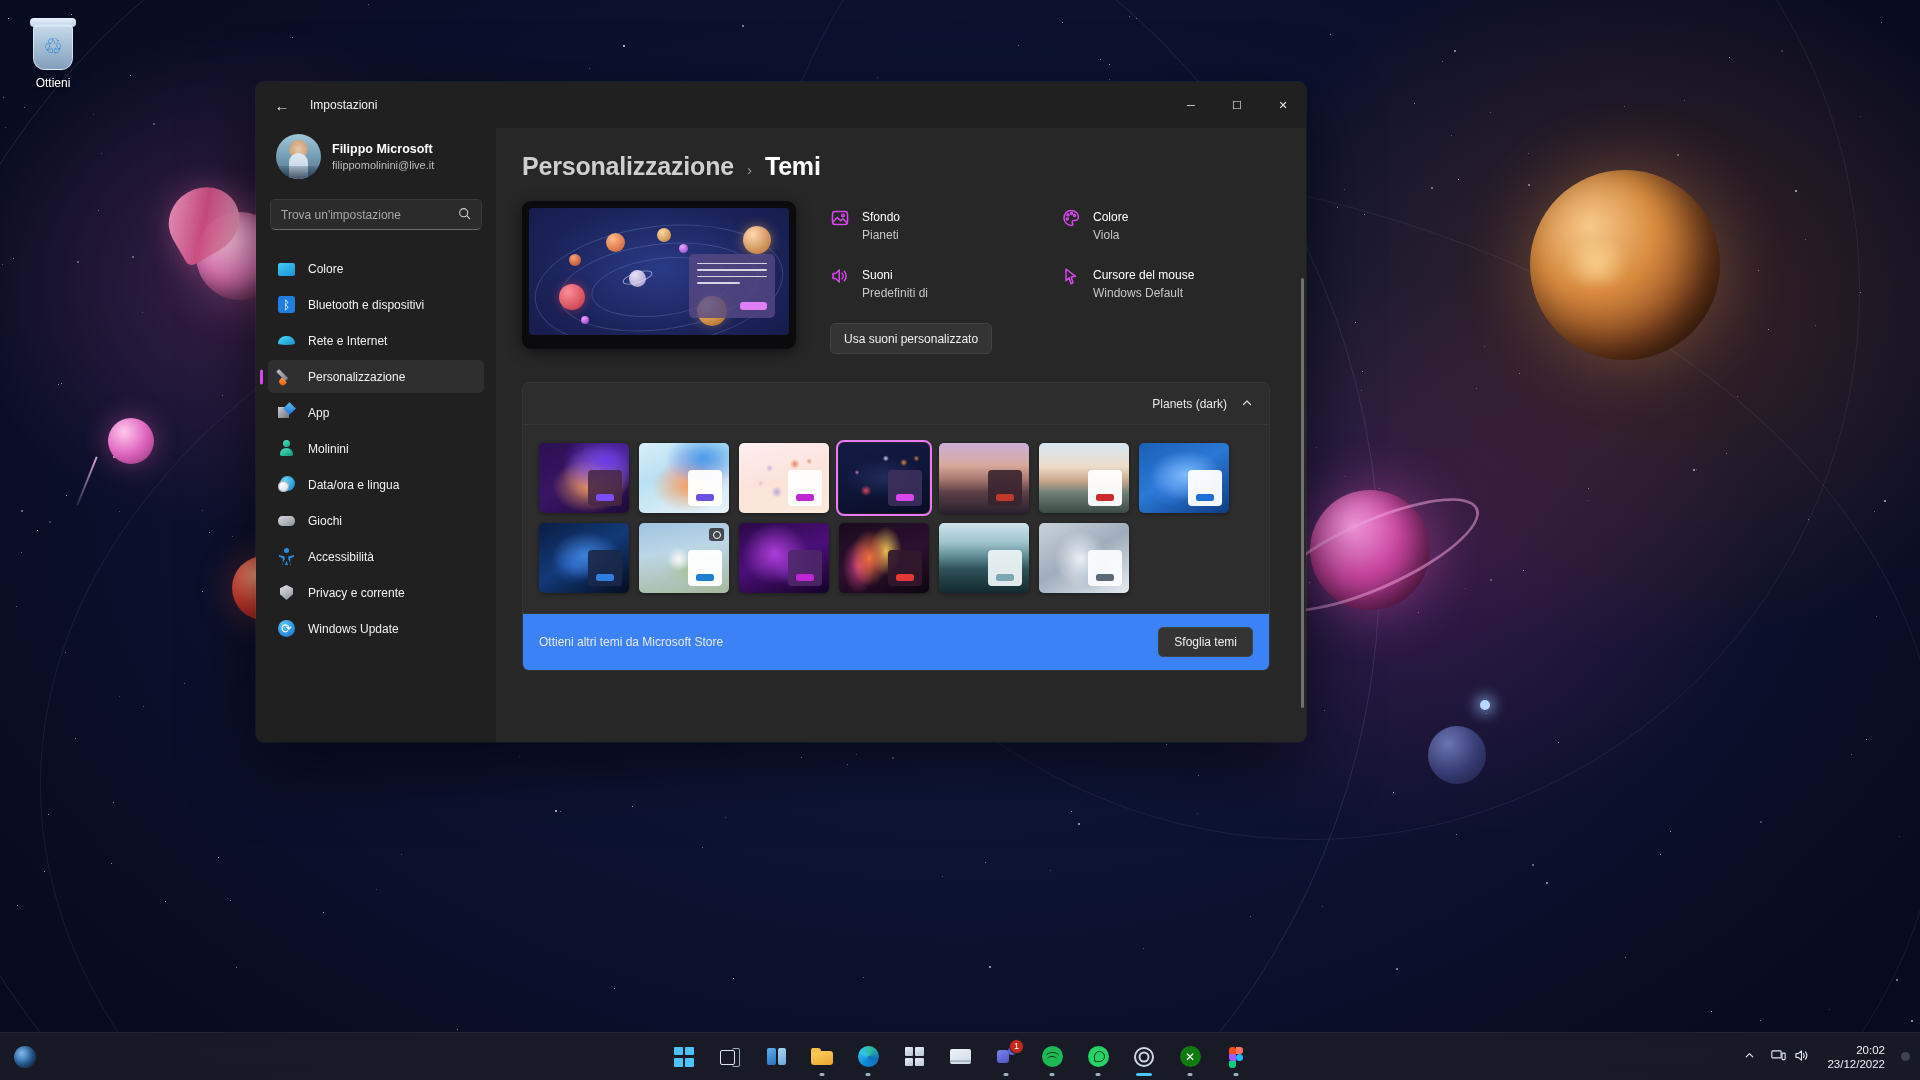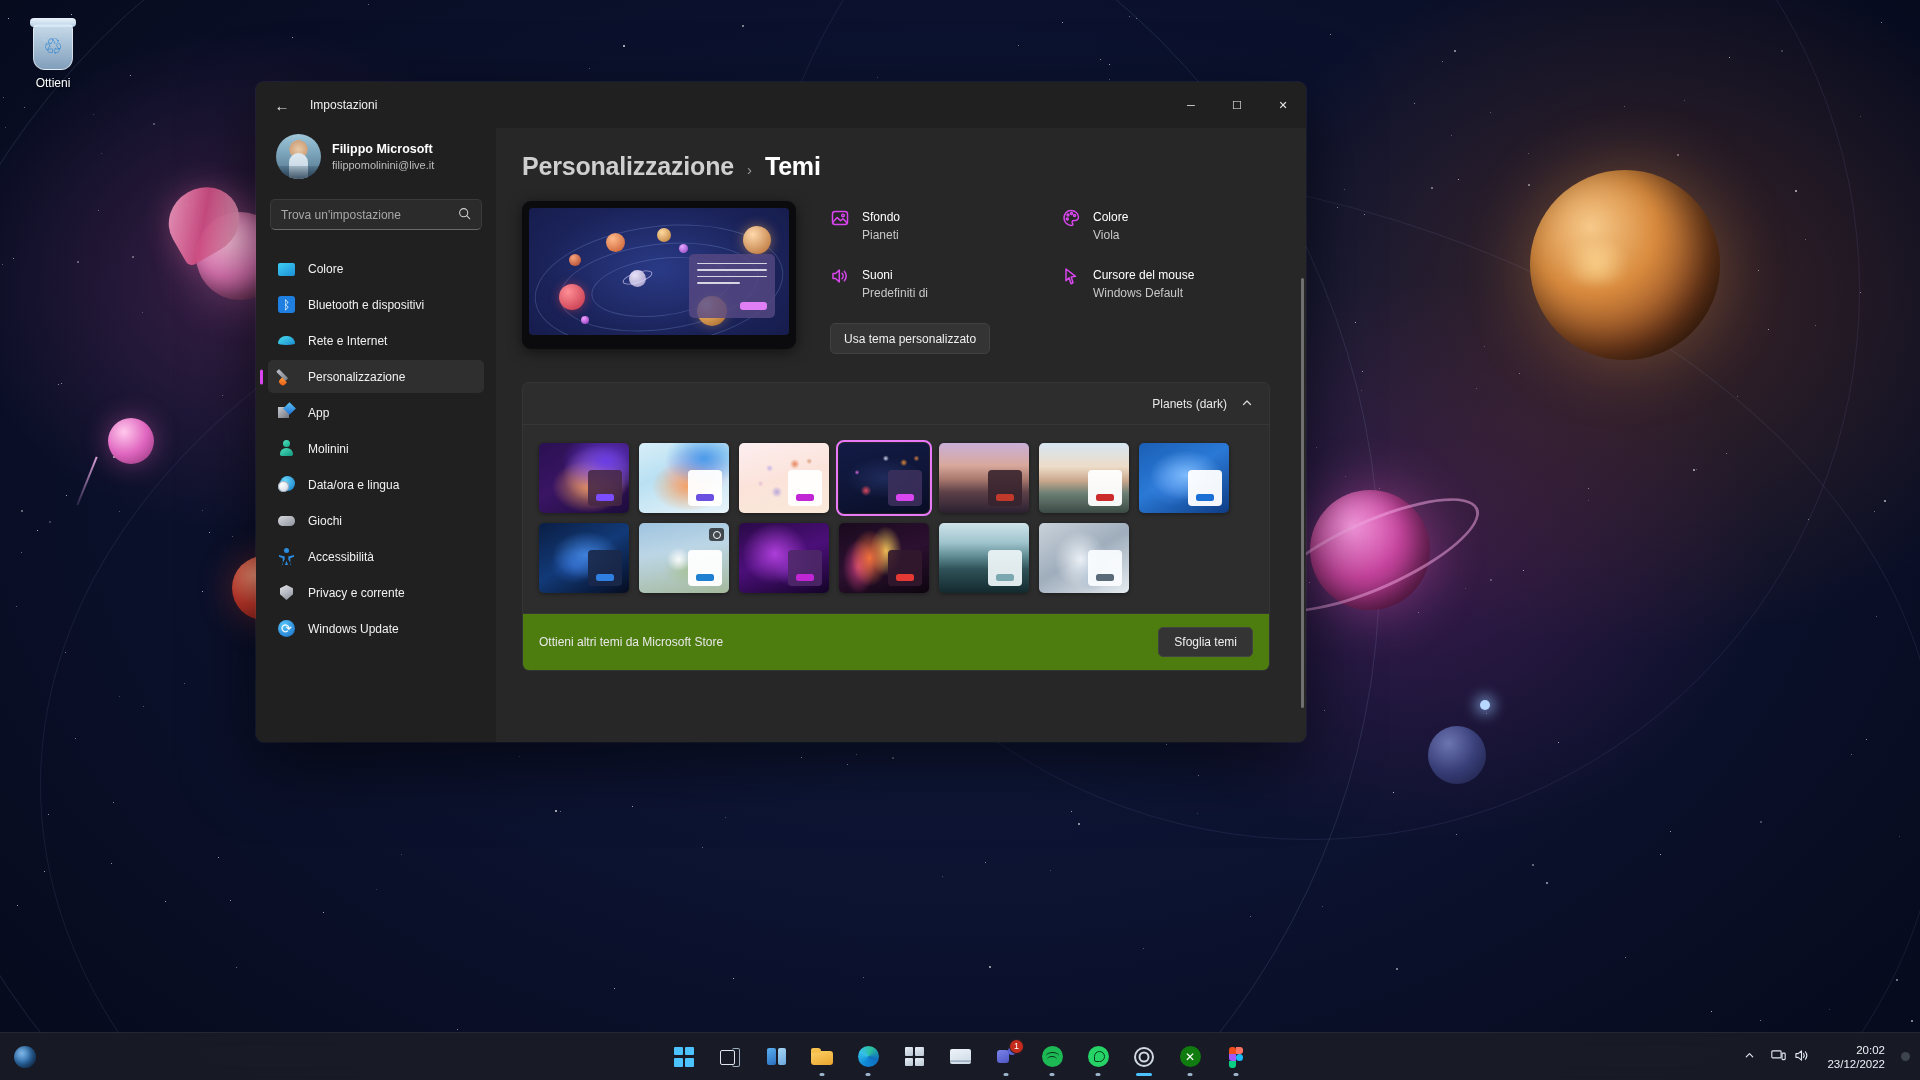--- a/index.html
+++ b/index.html
@@ -496,21 +496,21 @@
   }
   .wp-swirl {
     background:
       radial-gradient(ellipse 40px 44px at 46% 52%, rgba(245,248,252,.9), transparent 64%),
       radial-gradient(ellipse 30px 40px at 58% 62%, rgba(130,160,190,.7), transparent 64%),
       linear-gradient(150deg,#c9d2da 0%, #9fadbc 48%, #e6ecf1 100%);
   }
 
   #theme-card-foot {
     display:flex; align-items:center; padding:13px 16px;
-    border-top:1px solid #363636; background:#4d7c0f;
+    border-top:1px solid #363636; background:#3b82f6;
   }
   #theme-card-foot .ftxt { font-size:12px; color:#e9e9e9; }
   #theme-card-foot .spacer { flex:1; }
   #browse-btn {
     height:30px; padding:0 15px; background:#343434;
     border:1px solid #424242; border-radius:5px;
     color:#f0f0f0; font-size:12px; font-family:inherit; cursor:default;
   }
 
   
@@ -1099,21 +1099,21 @@
          <svg class="svgico" width="20" height="20" viewBox="0 0 20 20">
                       <path d="M5 3l9.5 7.3-4.3.6L12 16.8l-2 .9-1.9-5.9-3.1 2.9z"></path>
                     </svg>
        </span>
        <span class="ptxt">
          <span class="pt1">Cursore del mouse</span><br>
          <span class="pt2">Windows Default</span>
        </span>
                 </div>
               </div>
-            <button id="custom-theme-btn">Usa tema personalizzato</button>
+            <button id="custom-theme-btn">Usa suoni personalizzato</button>
           </div>
         </div>
 
         <div id="theme-card">
           <div id="theme-card-head">
             <div class="spacer"></div>
             <div id="theme-sel">
               <span class="sel-val">Planets (dark)</span>
               <span class="chev">
                 <svg width="12" height="12" viewBox="0 0 12 12" fill="none">

